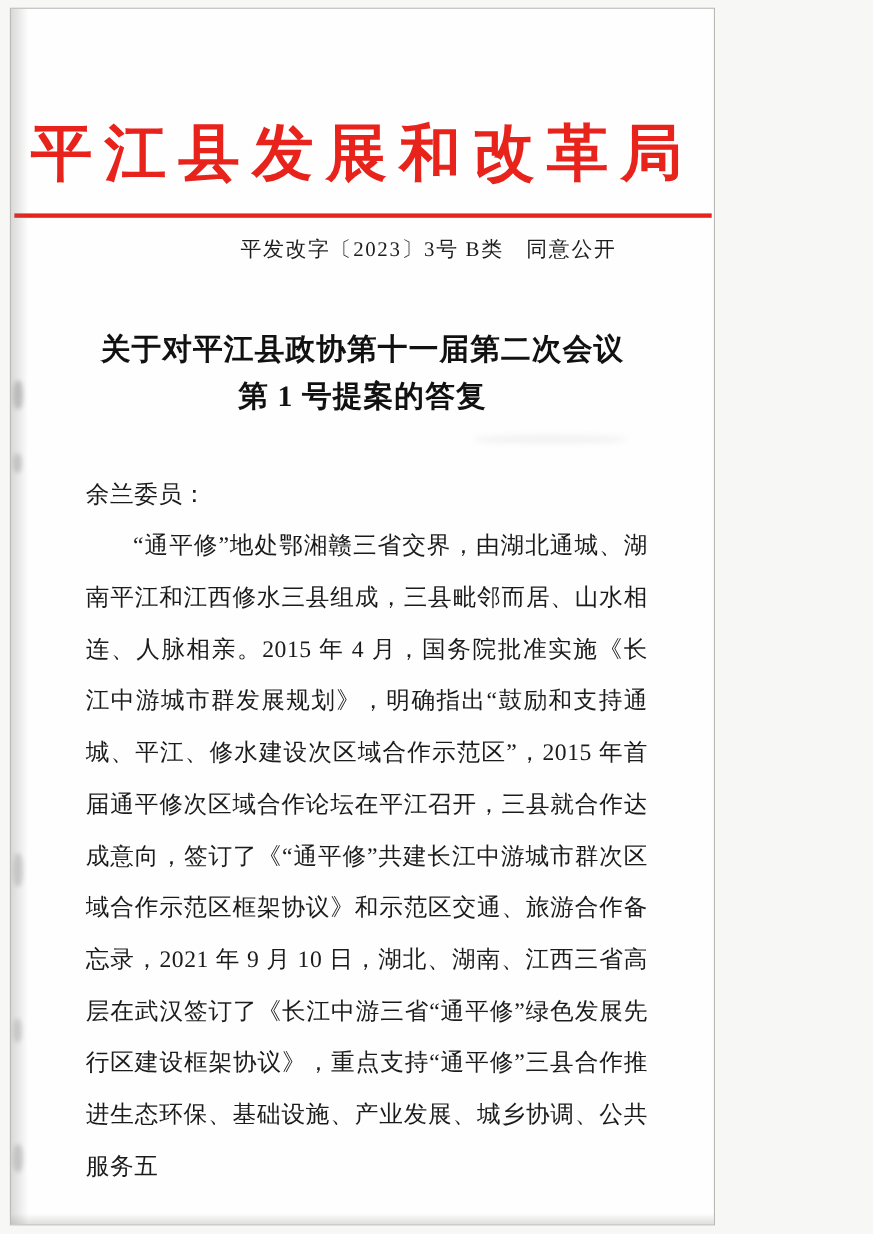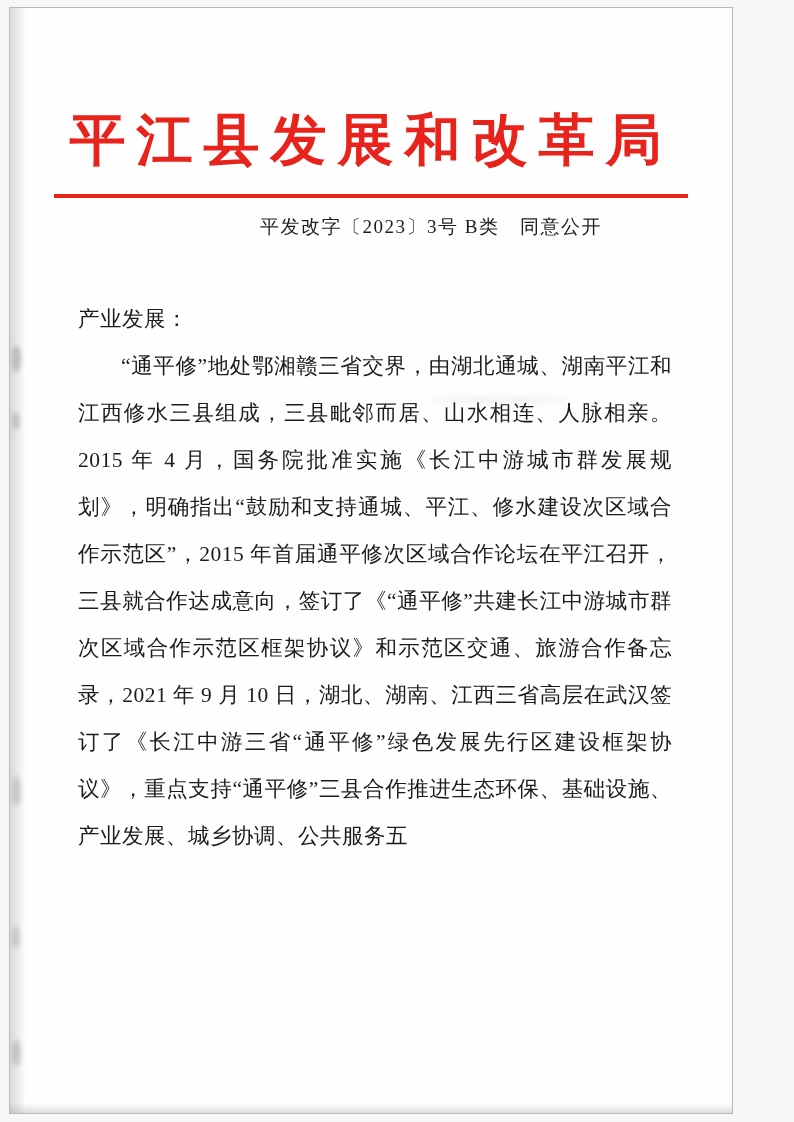--- a/index.html
+++ b/index.html
@@ -12,21 +12,21 @@
     background: #f7f7f5;
     position: relative;
     overflow: hidden;
     font-family: "Liberation Serif", "DejaVu Serif", serif;
   }
   
   .page {
     position: absolute;
     left: 9px;
     top: 7px;
-    width: 724px;
+    width: 641px;
     height: 1107px;
     background: #fefefe;
     border: 1px solid #b9b9b6;
     box-sizing: border-box;
     overflow: hidden;
   }
   
   .left-shade {
     position: absolute;
     left: 0;
@@ -127,20 +127,22 @@
   <div class="smudge s5"></div>
   <div class="smudge s6"></div>
 
   <div class="agency-title">平江县发展和改革局</div>
 
   <div class="red-line"></div>
 
   <div class="doc-number">平发改字〔2023〕3号 B类　同意公开</div>
 
   <div class="doc-title">
+    <div>关于对平江县政协第十一届第二次会议</div>
+    <div>第 1 号提案的答复</div>
   </div>
 
   <div class="letter-body">
-    <p>产业发展：</p>
+    <p>余兰委员：</p>
     <p class="indent">“通平修”地处鄂湘赣三省交界，由湖北通城、湖南平江和江西修水三县组成，三县毗邻而居、山水相连、人脉相亲。2015 年 4 月，国务院批准实施《长江中游城市群发展规划》，明确指出“鼓励和支持通城、平江、修水建设次区域合作示范区”，2015 年首届通平修次区域合作论坛在平江召开，三县就合作达成意向，签订了《“通平修”共建长江中游城市群次区域合作示范区框架协议》和示范区交通、旅游合作备忘录，2021 年 9 月 10 日，湖北、湖南、江西三省高层在武汉签订了《长江中游三省“通平修”绿色发展先行区建设框架协议》，重点支持“通平修”三县合作推进生态环保、基础设施、产业发展、城乡协调、公共服务五</p>
   </div>
 
 </div>
 
 </body></html>

